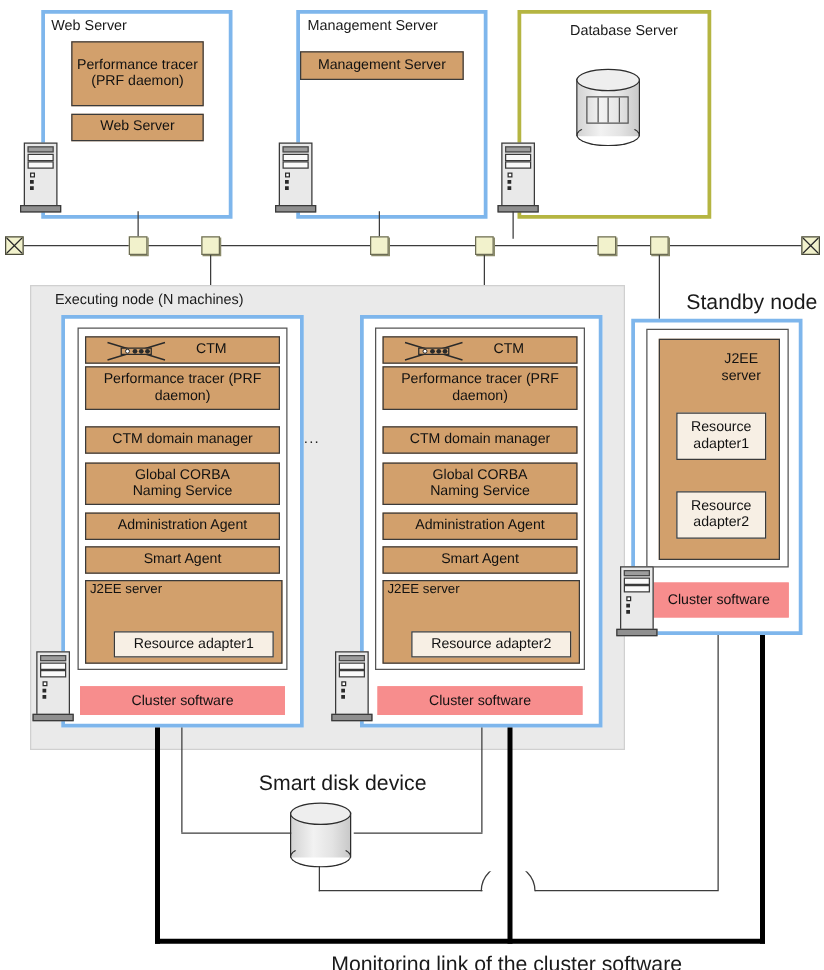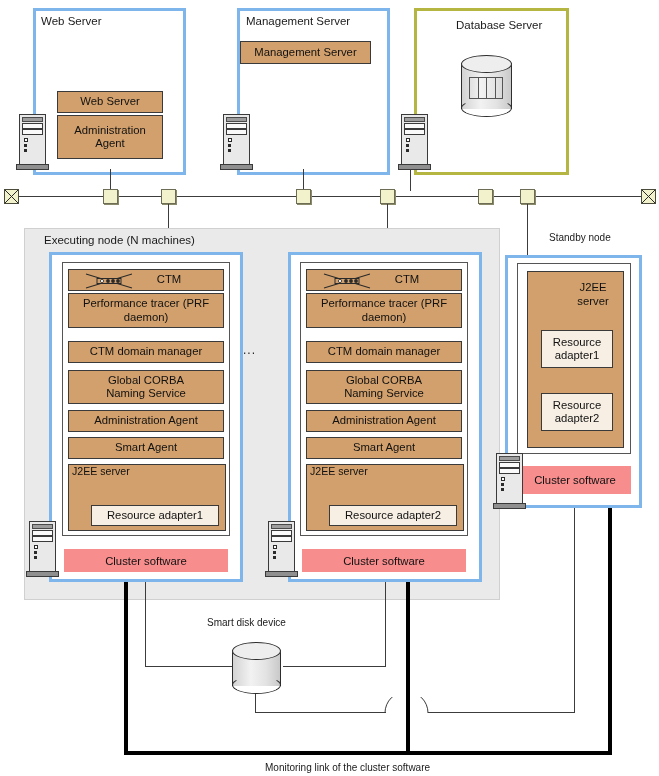--- a/index.html
+++ b/index.html
@@ -84,35 +84,35 @@
             border:1px solid #2d2d2d;border-radius:50%;
             border-top-color:transparent;background:transparent;}
   .cyl .inner{position:absolute;left:8px;top:22px;width:calc(100% - 17px);
               height:calc(100% - 42px);border:1px solid #555;}
   .cyl .inner i{position:absolute;top:0;bottom:0;width:1px;background:#555;}
 
   
   .thick{background:#000000;}
   .thin{background:#3c3c3c;}
 
-  .caption{position:absolute;font-size:10px;color:#1a1a1a;
+  .caption{position:absolute;font-size:17px;color:#1a1a1a;
            white-space:nowrap;}
   .ellipsis{position:absolute;font-size:12px;color:#222;letter-spacing:1px;}
 </style>
 </head>
 <body>
 
 <div id="stage">
 
   <div class="abs groupbox" style="left:33px;top:8px;width:153px;height:167px;"></div>
   <div class="group-title" style="left:41px;top:16px;">Web Server</div>
 
+  <div class="abs comp" style="left:57px;top:33px;width:106px;height:52px;white-space:pre-line;">Performance tracer
+(PRF daemon)</div>
   <div class="abs comp" style="left:57px;top:91px;width:106px;height:22px;">Web Server</div>
-  <div class="abs comp" style="left:57px;top:115px;width:106px;height:44px;white-space:pre-line;">Administration
-Agent</div>
 
   <div class="tower" style="left:16px;top:114px;width:31px;height:55px;">
     <div class="body"></div>
       <div class="cap"></div>
     <div class="slot s1"></div>
       <div class="slot s2"></div>
     <div class="led l1"></div>
       <div class="led l2"></div>
       <div class="led l3"></div>
     <div class="base"></div>

